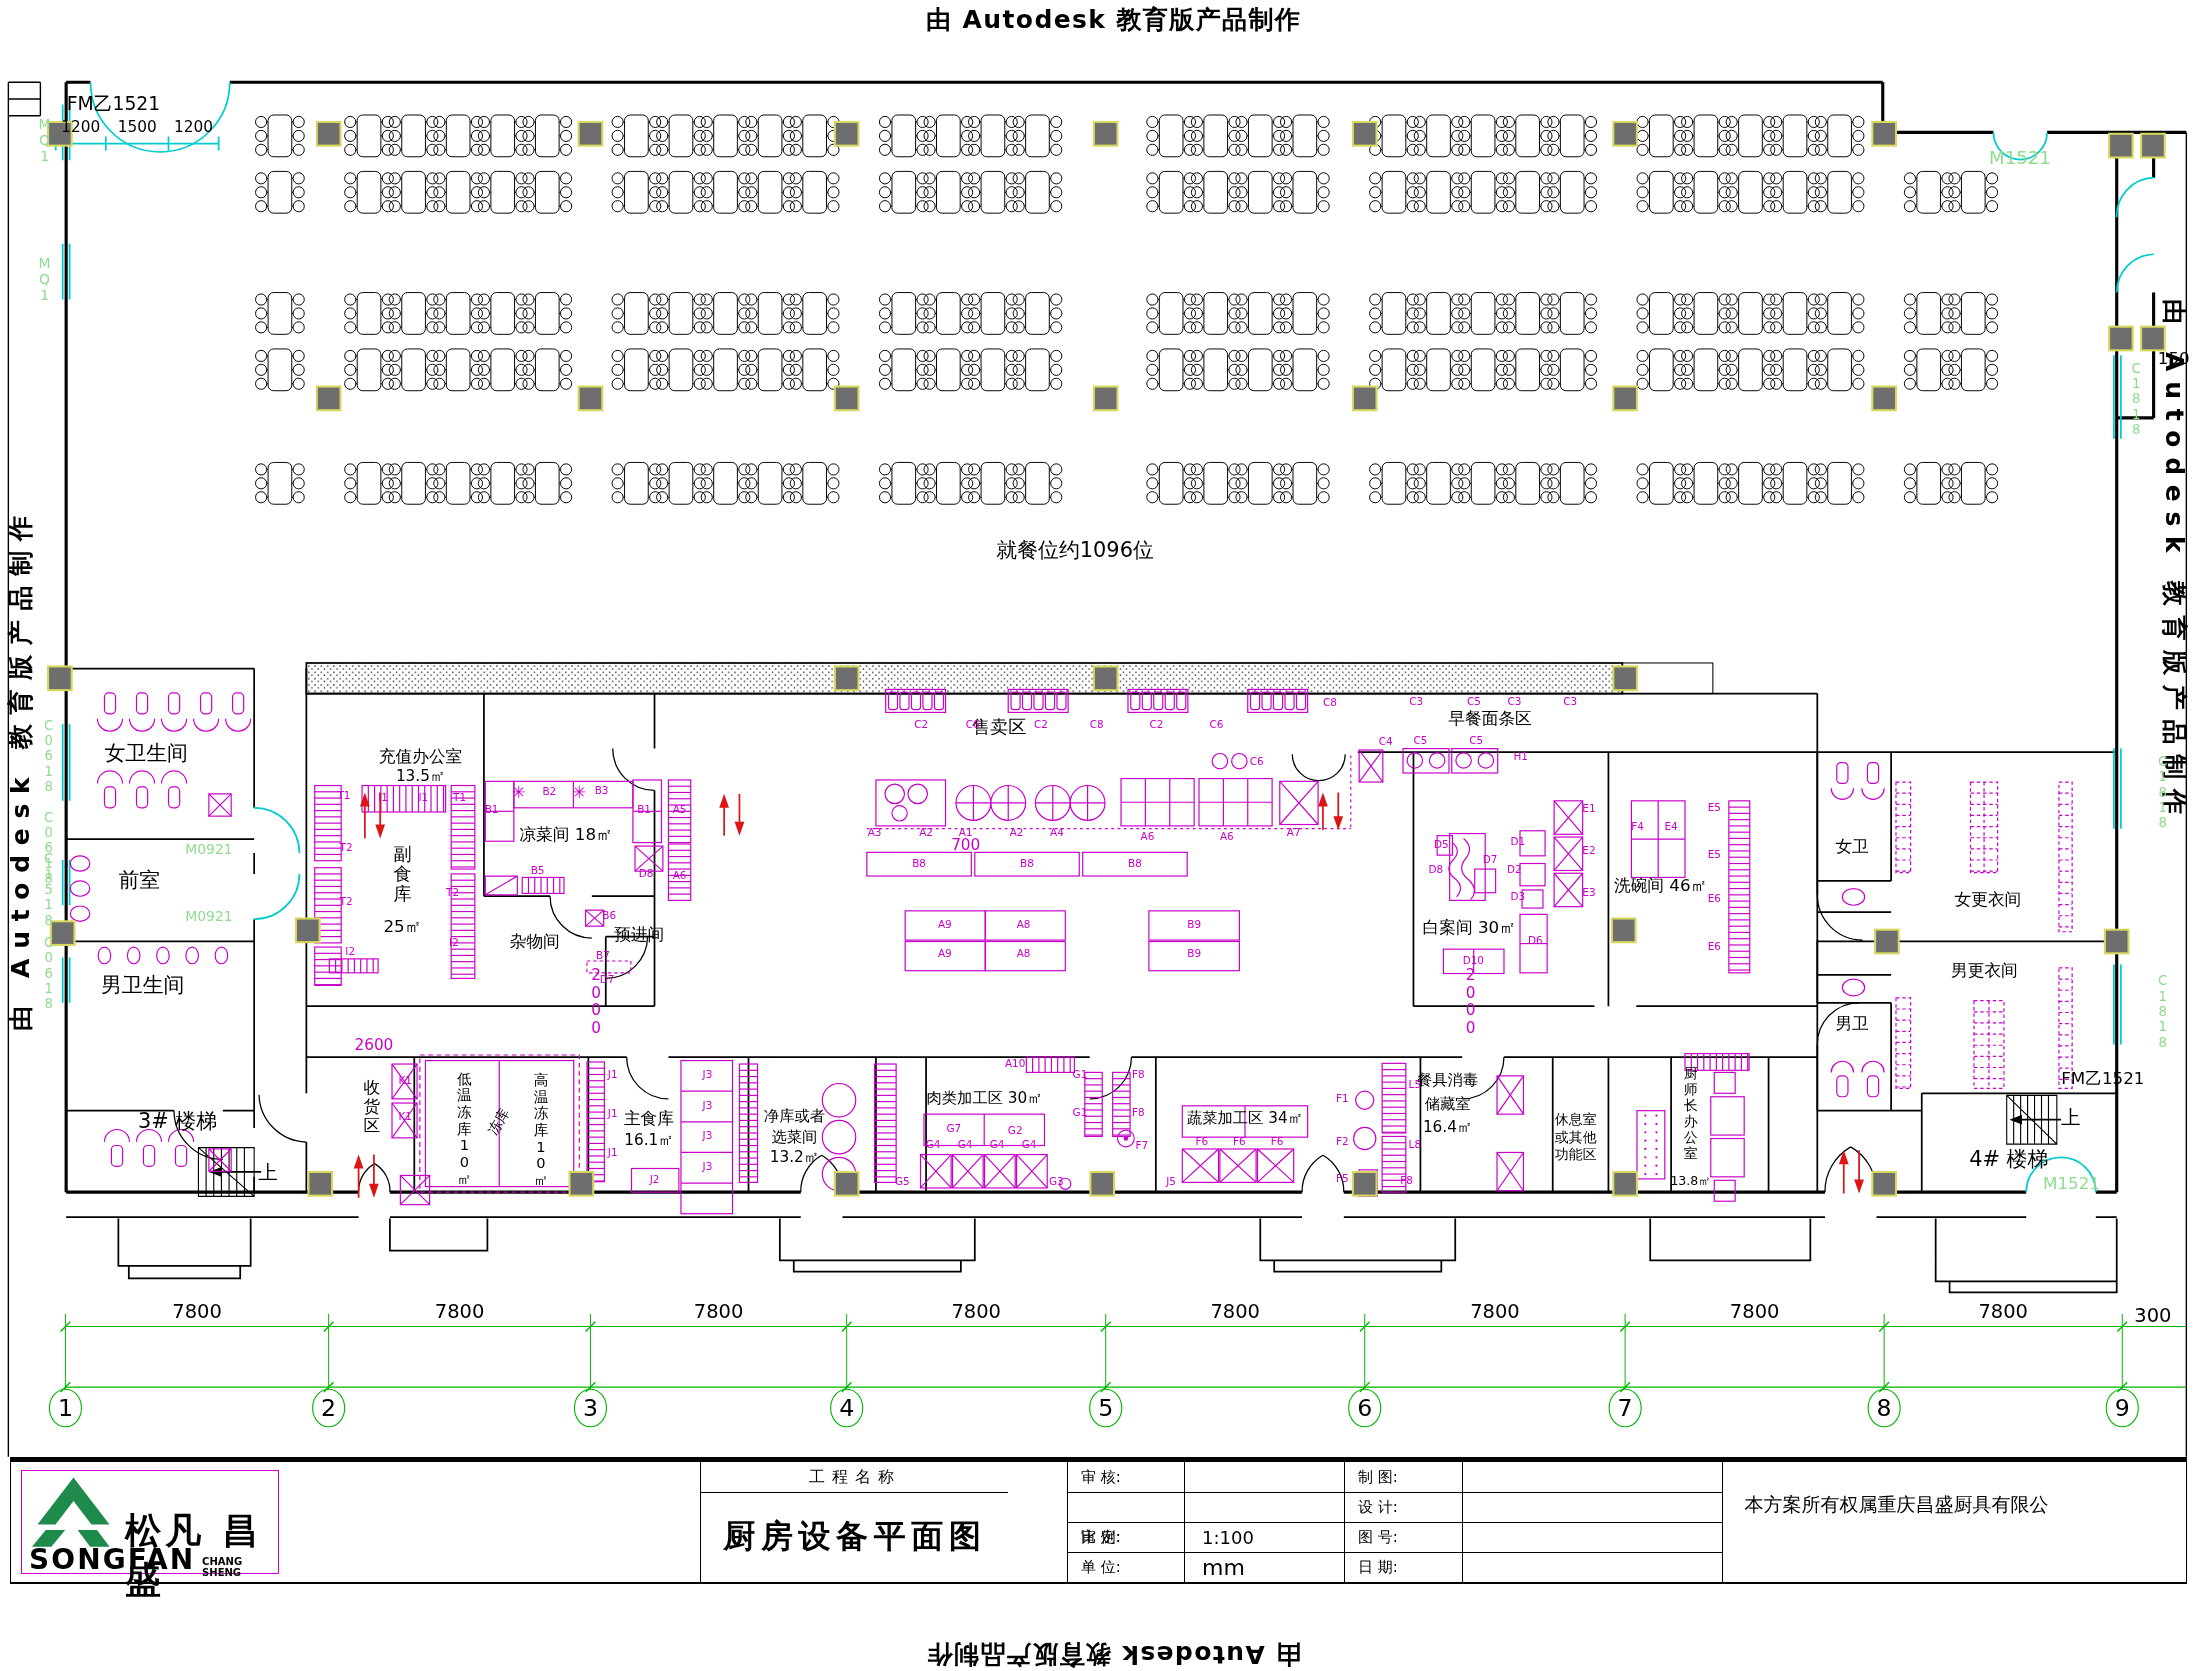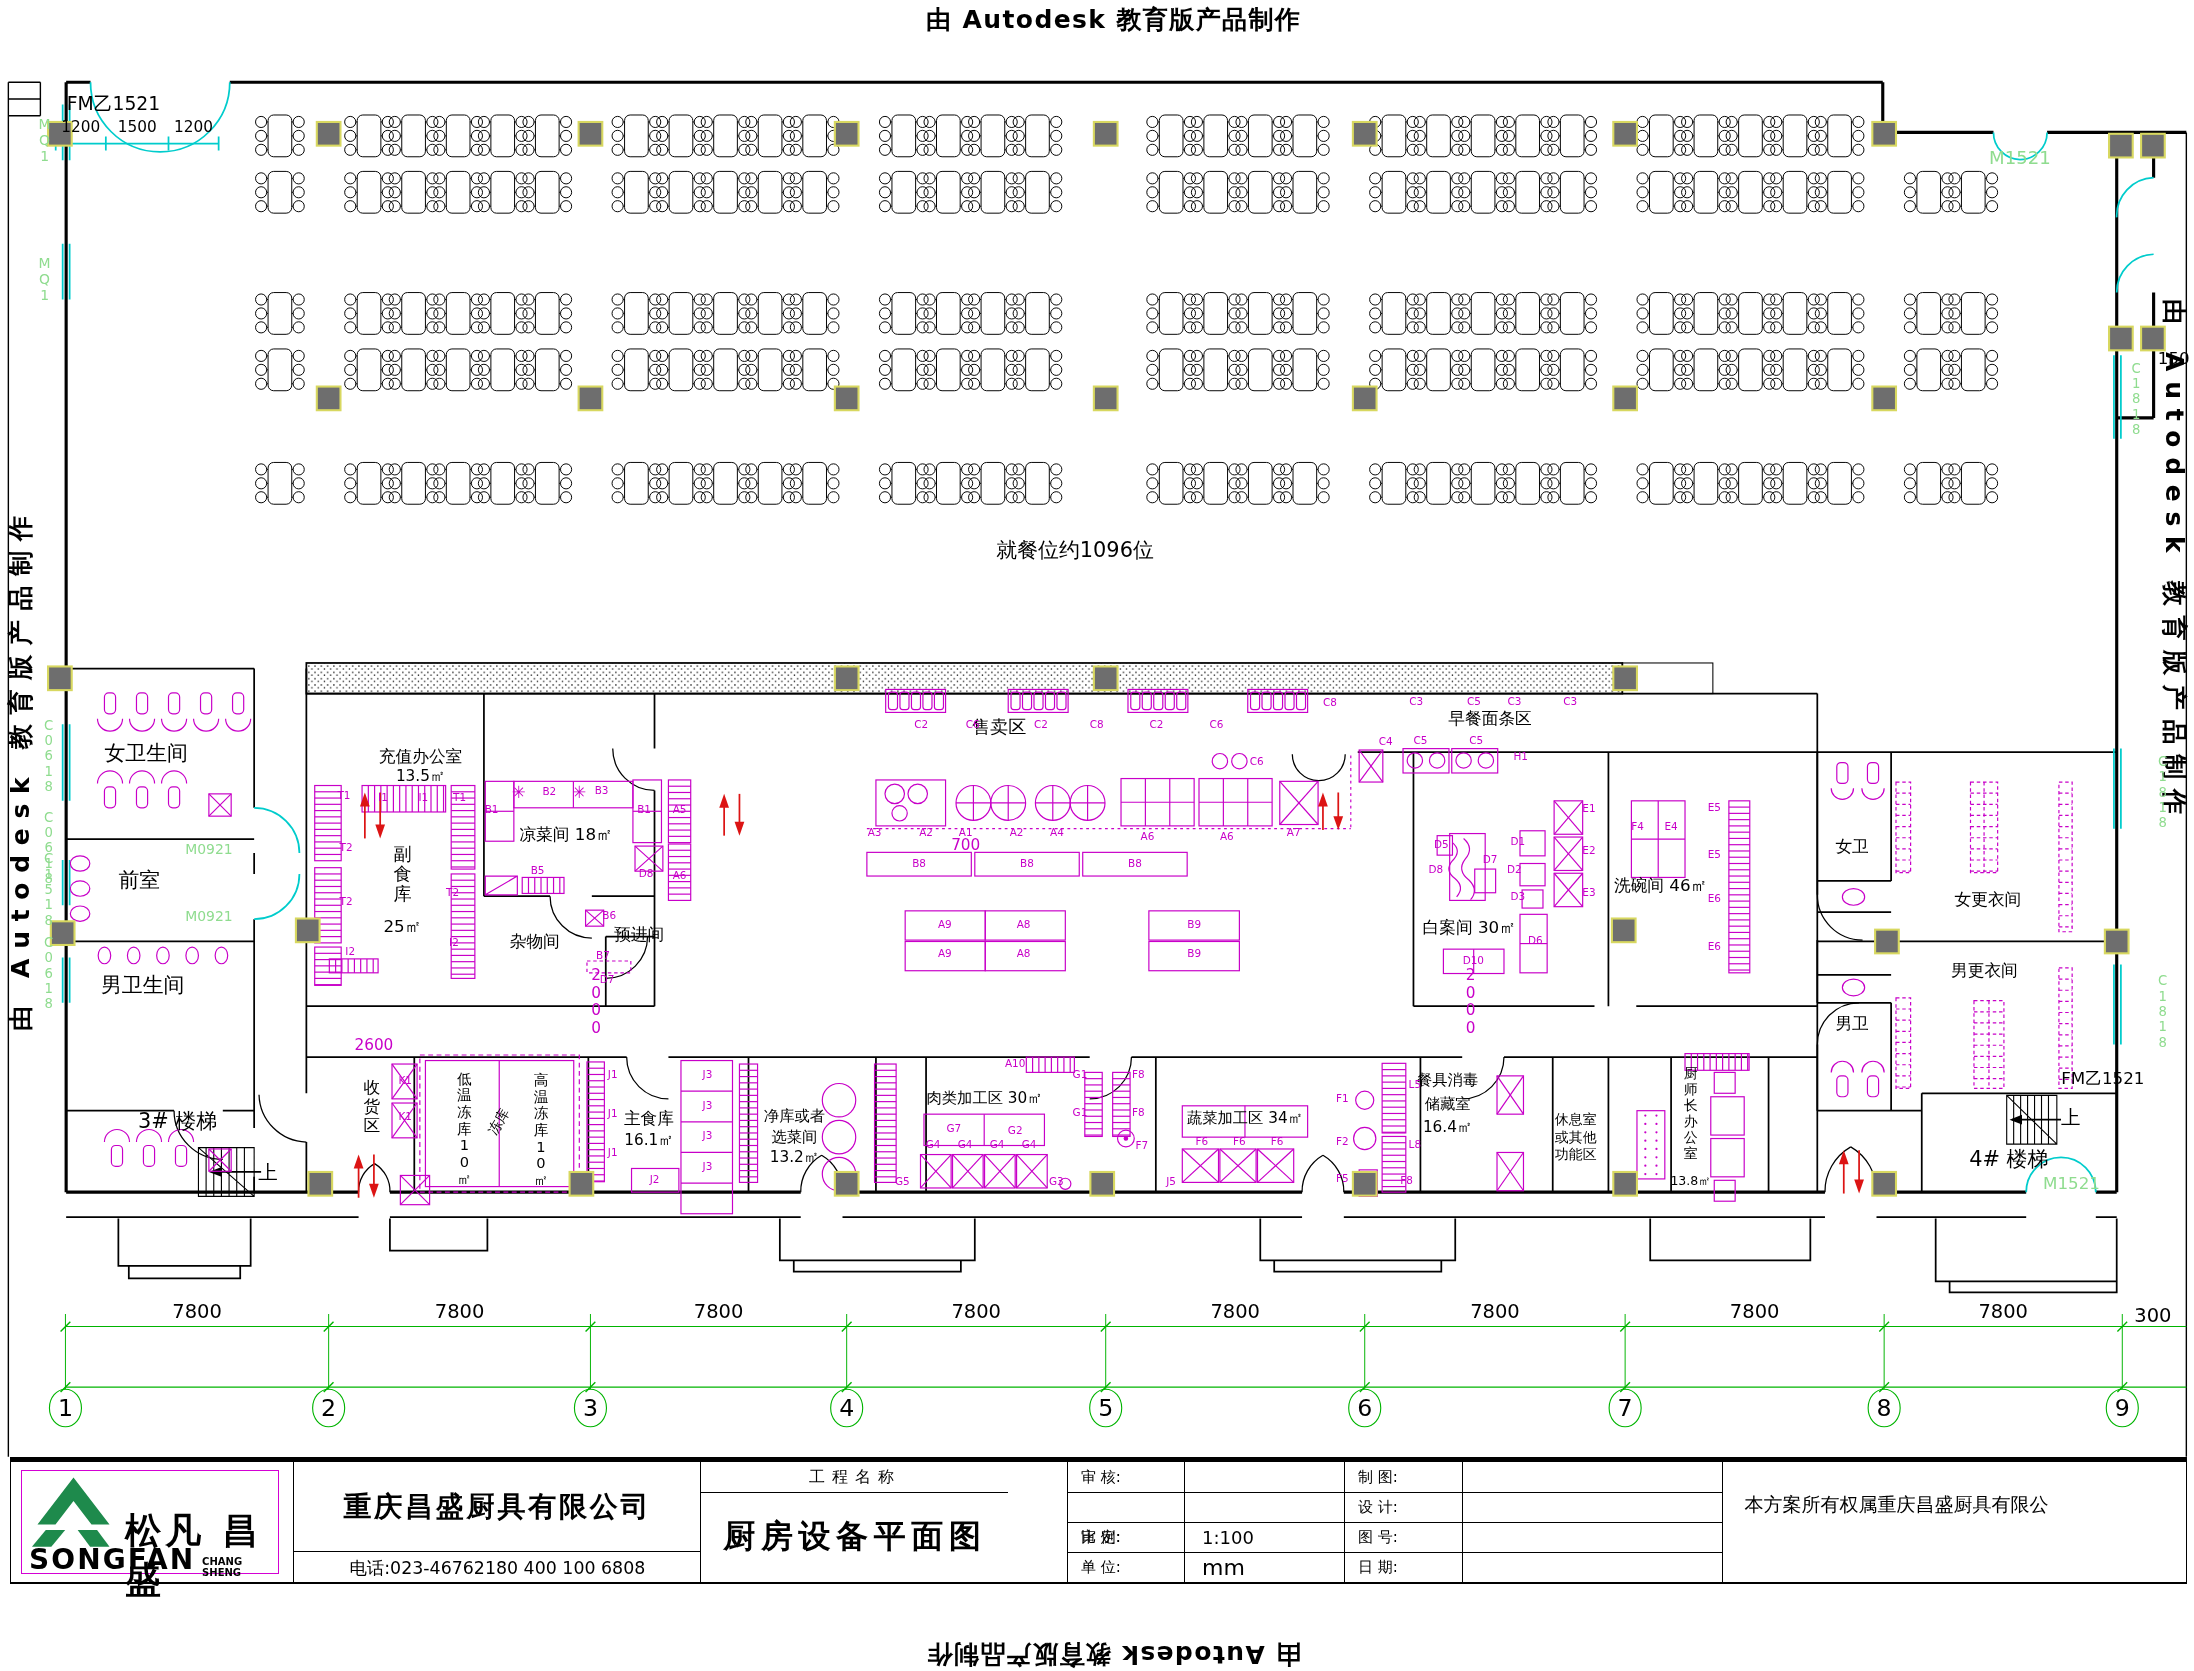--- a/index.html
+++ b/index.html
@@ -3346,25 +3346,20 @@
         <svg width="97" height="99" style="position:absolute;left:2.8px;top:1.4px;" viewBox="0 0 140 142">
           <polygon points="70,6 122,74 96,74 70,40 44,74 18,74" fill="#1e8a4c"></polygon>
           <polygon points="30,82 58,82 38,106 10,106" fill="#1e8a4c"></polygon>
           <polygon points="76,82 104,82 122,106 94,106" fill="#1e8a4c"></polygon>
         </svg>
         <div id="logo-cn">松凡 昌盛</div>
         <div id="logo-en">SONGFAN</div>
         <div id="logo-en2">CHANG SHENG</div>
       </div>
     </div>
-    <div class="cell" style="left:282px;width:407px;">
-      <div id="company-name">重庆昌盛厨具有限公司</div>
-      <div class="rowline" style="top:89px;"></div>
-      <div id="company-phone">电话:023-46762180    400 100 6808</div>
-    </div>
     <div class="cell" style="left:689px;width:308px;">
       <div id="proj-lbl">工程名称</div>
       <div class="rowline" style="top:30px;"></div>
       <div id="proj-title">厨房设备平面图</div>
     </div>
     <div class="cell" style="left:1056px;width:117px;">
       <div class="lbl">审 核:</div>
       <div class="rowline" style="top:30px;"></div>
       <div class="lbl" style="top:30px;position:relative;margin-top:0;">审 定:</div>
       <div class="rowline" style="top:60px;"></div>

